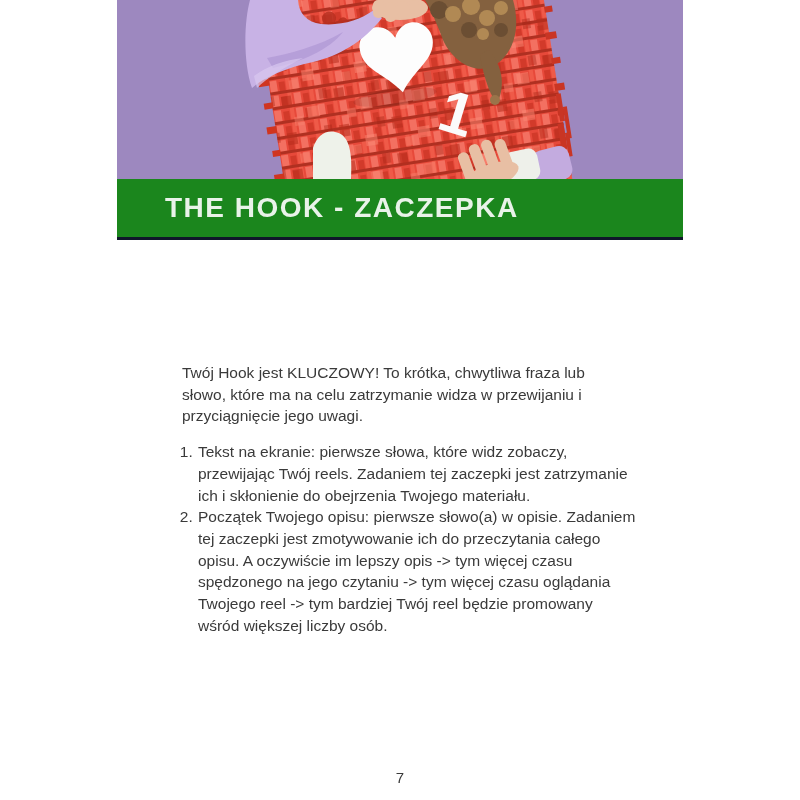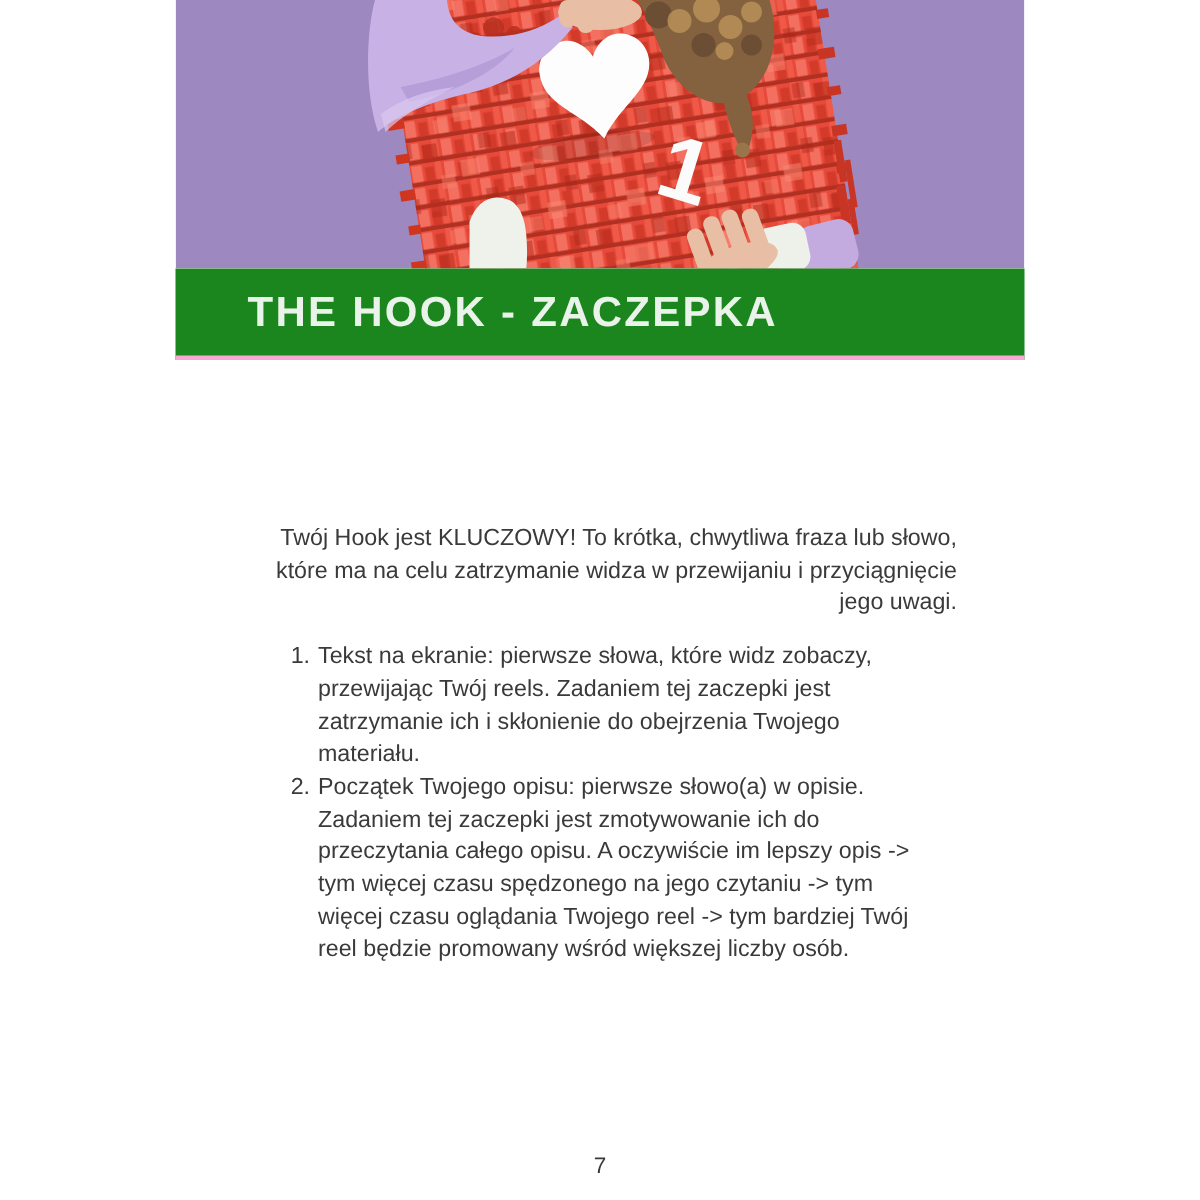--- a/index.html
+++ b/index.html
@@ -7,34 +7,34 @@
     width:800px;height:800px;position:relative;overflow:hidden;
     background:#ffffff;
     font-family:"Liberation Sans", sans-serif;
   }
   .photo{
     position:absolute;left:117px;top:0;width:566px;height:179px;overflow:hidden;
   }
   .photo svg{display:block;}
   .banner{
     position:absolute;left:117px;top:179px;width:566px;height:61px;
-    background:#1b861d;border-bottom:3px solid #f9a8d4;box-sizing:border-box;
+    background:#1b861d;border-bottom:3px solid #0f172a;box-sizing:border-box;
     display:flex;align-items:center;justify-content:flex-start;
     padding-left:48px;
   }
   .banner-text{
     color:#e9f3e9;font-weight:bold;font-size:28px;letter-spacing:1.5px;
     white-space:nowrap;
   }
   .content{
     position:absolute;left:168px;top:348px;width:470px;
     font-size:15.5px;line-height:21.7px;color:#3a3a3a;
   }
-  .content p{margin:0;padding:0;text-align:right;}
-  .content ol{margin:14px;padding:0 0 0 29px;}
+  .content p{margin:14px;padding:0;}
+  .content ol{margin:0;padding:0 0 0 29px;}
   .content li{padding-left:1px;}
   .page-number{
     position:absolute;left:0;top:769px;width:800px;text-align:center;
     font-size:15px;color:#3a3a3a;
   }
 </style>
 </head>
 <body>
 
 <div class="photo">

